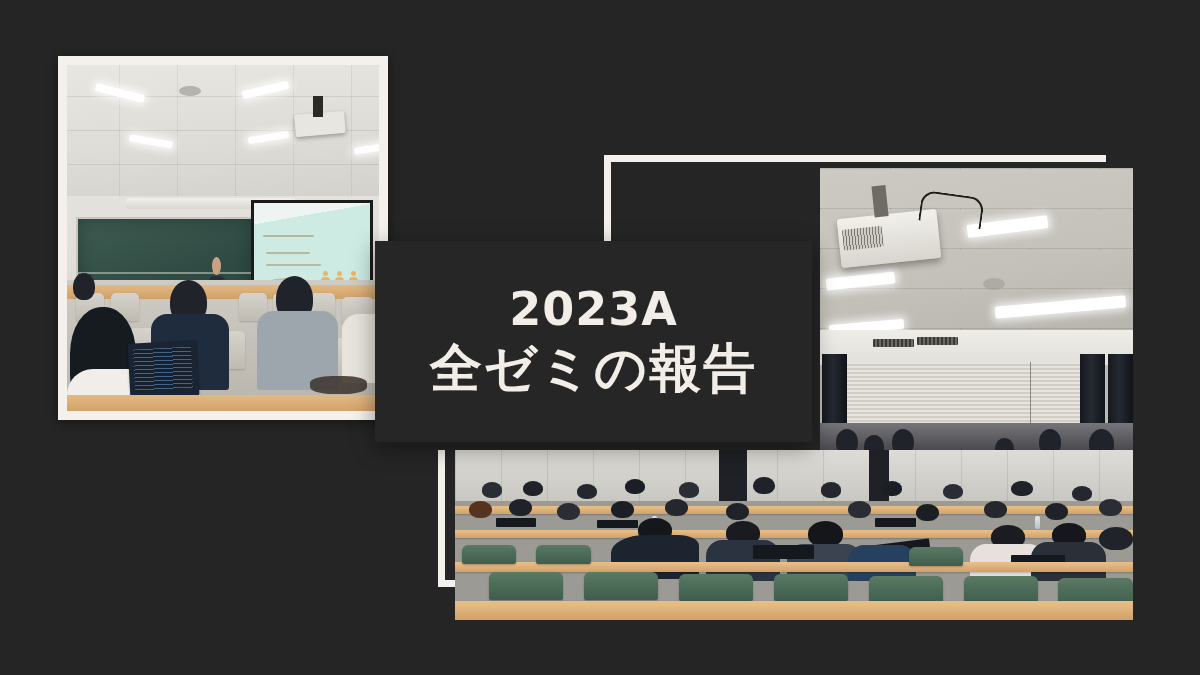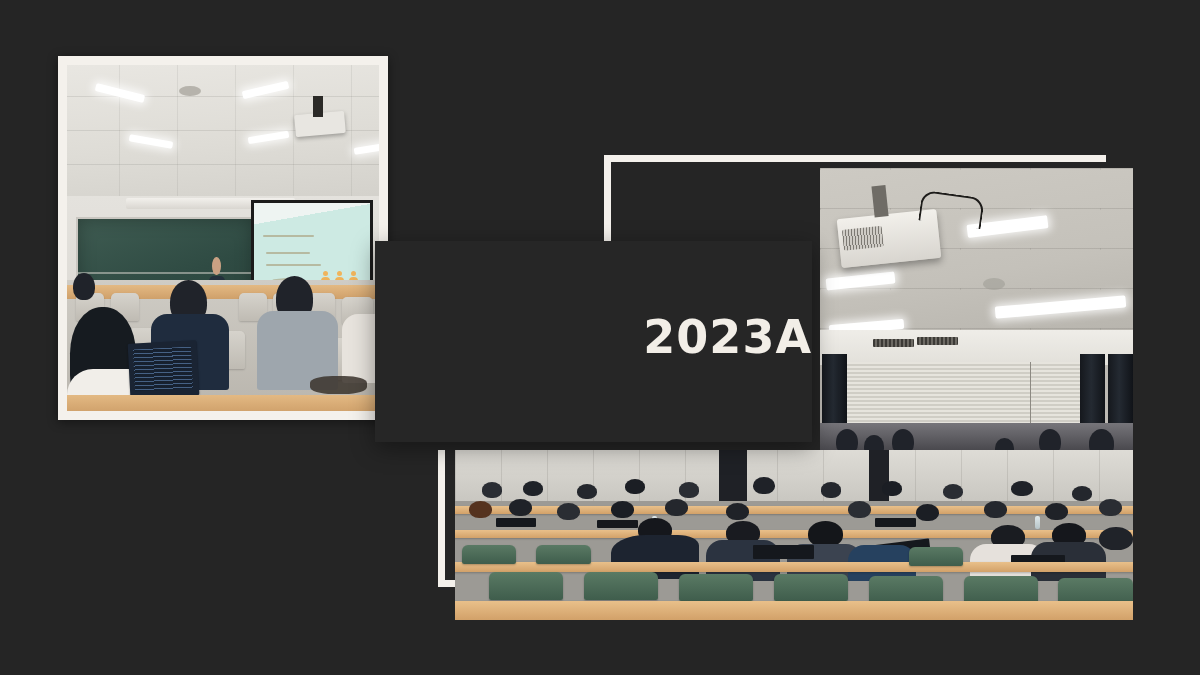--- a/index.html
+++ b/index.html
@@ -241,21 +241,21 @@
   }
 
   
   #title-panel {
     position: absolute;
     left: 375px; top: 241px;
     width: 437px; height: 201px;
     background: #262626;
     display: flex;
     flex-direction: column;
-    align-items: flex-end;
+    align-items: center;
     justify-content: center;
     box-shadow: 0 6px 22px rgba(0,0,0,.40);
   }
   #title-year {
     color: #f2eee7;
     font-size: 46px;
     font-weight: 700;
     letter-spacing: 1px;
     line-height: 1;
     margin-bottom: 9px;
@@ -457,15 +457,16 @@
 
       <div class="p1-laptop" style="left:20%; top:80%; width:22%; height:16%; transform:rotate(-3deg);"></div>
       <div class="p1-desk" style="top:95.5%; height:5%;"></div>
       <div style="position:absolute; left:78%; top:90%; width:18%; height:5%;
                   background:#3a332c; border-radius:40%; opacity:.85;"></div>
     </div>
   </div>
 
   <div id="title-panel">
     <div id="title-year">2023A</div>
+    <div id="title-main">全ゼミの報告</div>
   </div>
 
 </div>
 
 </body></html>

